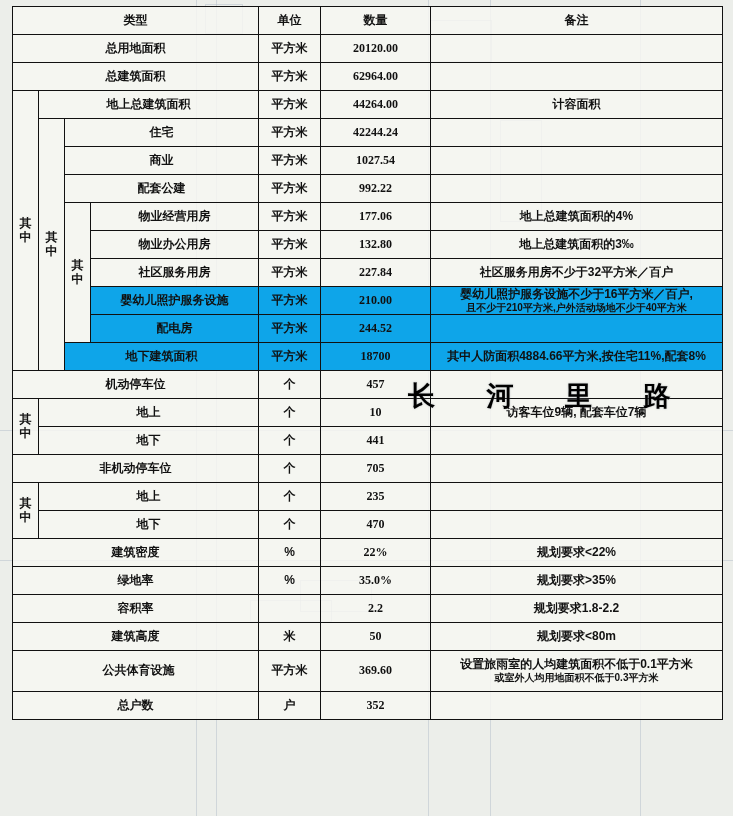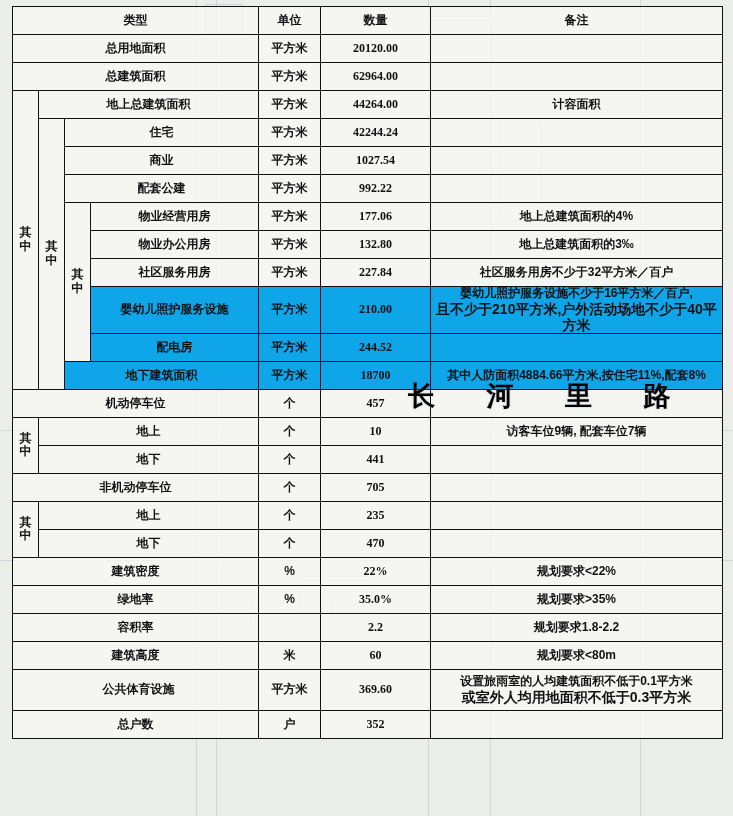--- a/index.html
+++ b/index.html
@@ -90,21 +90,21 @@
     line-height: 1.05;
     letter-spacing: 0px;
   }
   td.note {
     font-size: 11.5px;
     letter-spacing: 0px;
     margin-top: 23px;
   }
   td.note small {
     display: block;
-    font-size: 14px;
+    font-size: 10px;
   }
   tr.shaded td {
     background: #0ea5e9;
   }
   td.unit {
     font-size: 12px;
   }
 </style>
 </head>
 <body>
@@ -296,21 +296,21 @@
       <tr>
         <td colspan="4">容积率</td>
         <td class="unit"></td>
         <td class="num">2.2</td>
         <td class="note">规划要求1.8-2.2</td>
       </tr>
 
       <tr>
         <td colspan="4">建筑高度</td>
         <td class="unit">米</td>
-        <td class="num">60</td>
+        <td class="num">50</td>
         <td class="note">规划要求&lt;80m</td>
       </tr>
 
       <tr>
         <td colspan="4" style="height:40px;padding-left:8px;">公共体育设施</td>
         <td class="unit">平方米</td>
         <td class="num">369.60</td>
         <td class="note">
           <span>设置旅雨室的人均建筑面积不低于0.1平方米</span>
           <small>或室外人均用地面积不低于0.3平方米</small>

